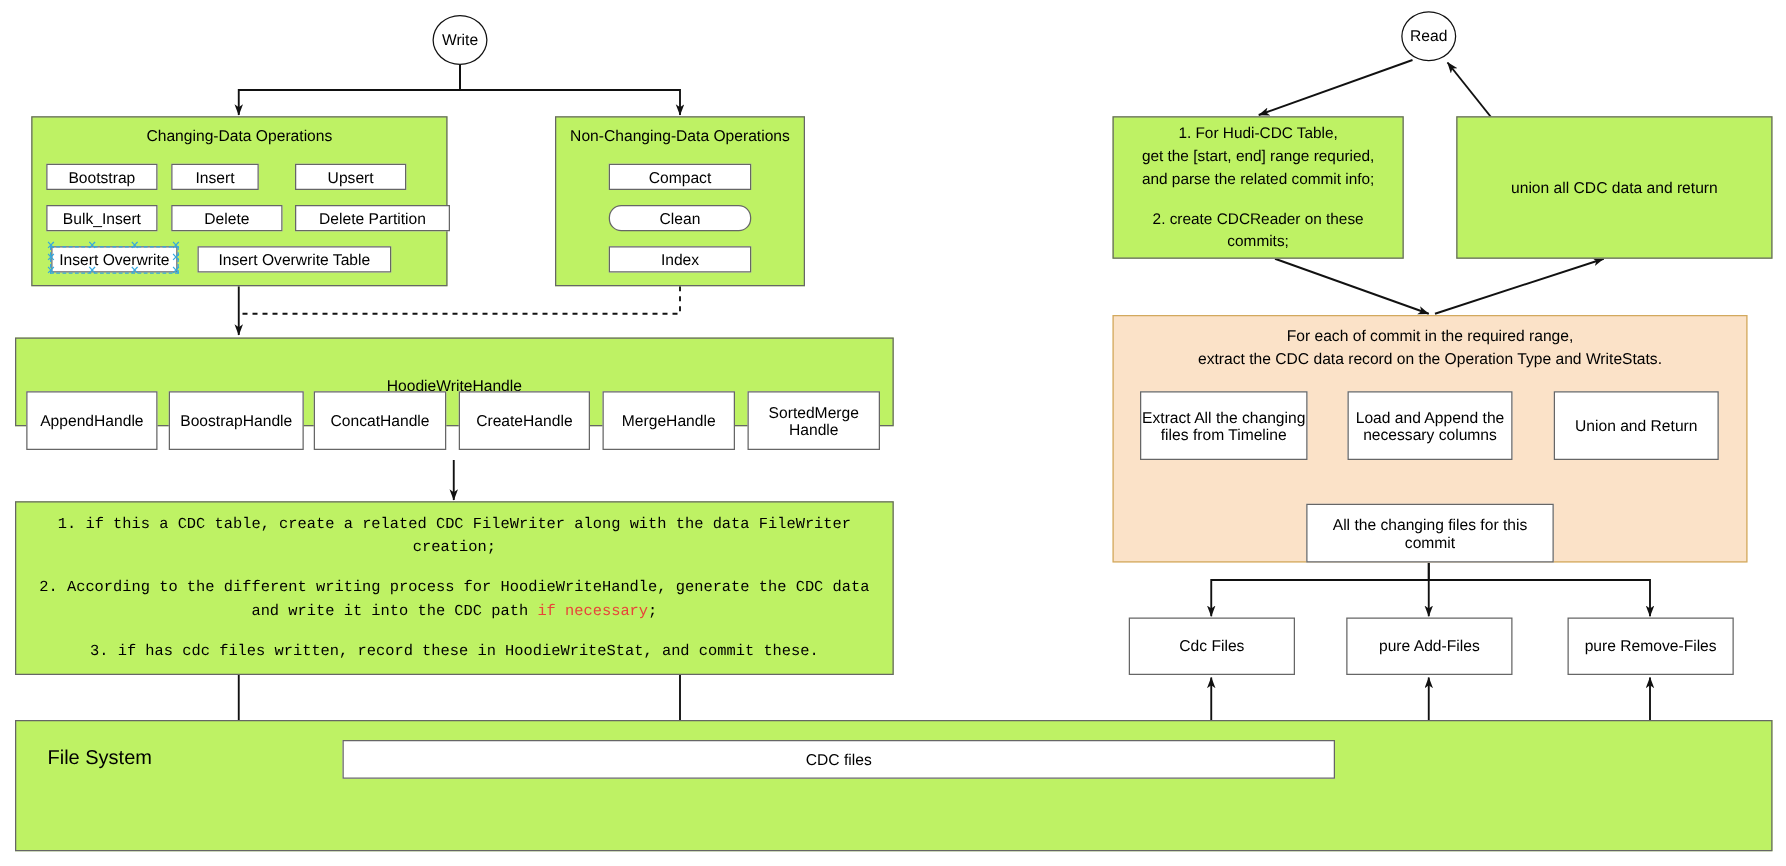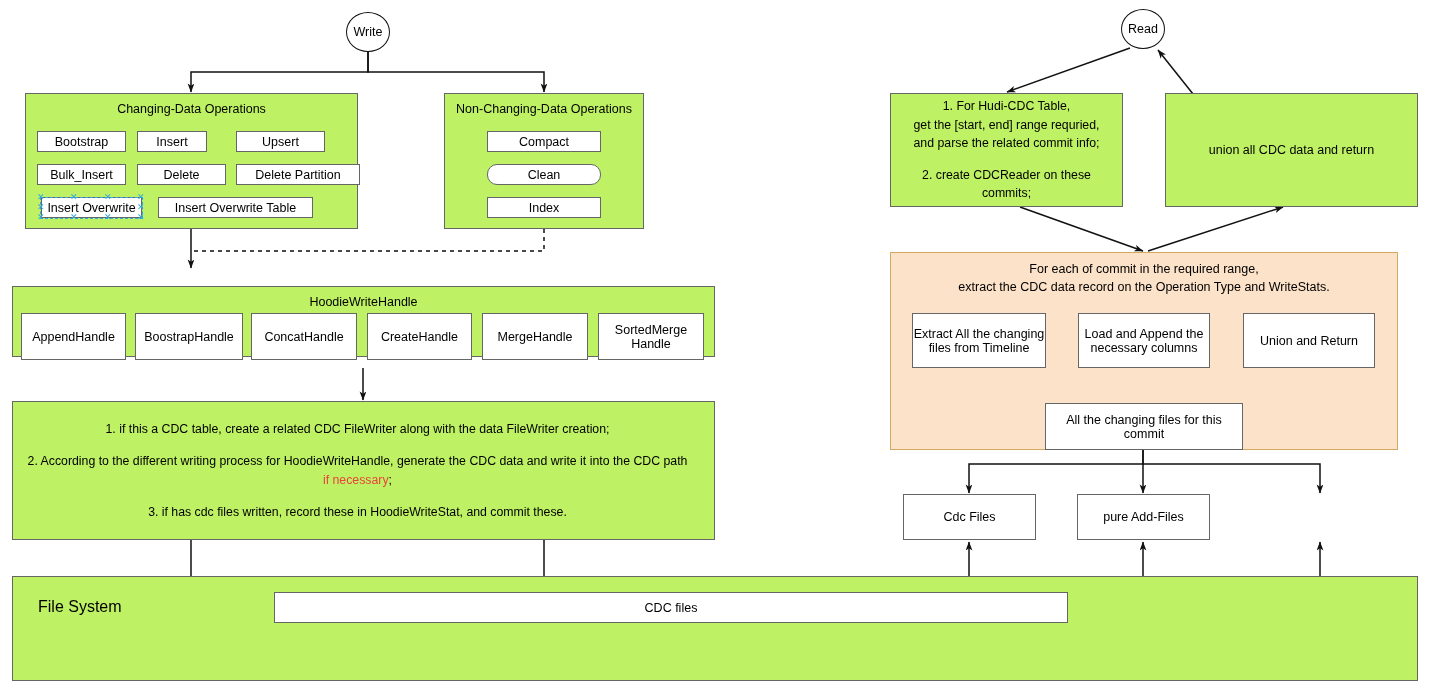--- a/index.html
+++ b/index.html
@@ -12,21 +12,21 @@
   .grp{align-items:flex-start;justify-content:center;}
   .grp>.grp-title{width:100%;text-align:center;padding-top:7px;font-size:12.5px;}
   .chip{position:absolute;box-sizing:border-box;background:#fff;border:1.4px solid #666;
         display:flex;align-items:center;justify-content:center;font-size:12.5px;text-align:center;}
   .ellipse{position:absolute;box-sizing:border-box;border:1.8px solid #111;border-radius:50%;
            background:#fff;display:flex;align-items:center;justify-content:center;font-size:12.5px;}
   .orange{background:#fbe2c8;border:1.6px solid #d2a95e;}
   .panel-head{position:absolute;left:0;right:0;top:9px;text-align:center;font-size:12.5px;line-height:1.4;}
   .fs-label{position:absolute;font-size:16px;color:#000;}
   .big-text{display:block;width:100%;padding:0 14px;font-size:12.3px;line-height:1.5;}
-  .big-text p{margin:0 12px 14px 0;}
+  .big-text p{margin:0 0 14px 0;font-family:Liberation Mono, monospace;}
   .big-text p:last-child{margin-bottom:0;}
   .red{color:#e8443a;}
   .sel-handles{position:absolute;pointer-events:none;}
   .hx{position:absolute;width:7px;height:7px;color:#33a8e0;font-size:9px;line-height:7px;
       text-align:center;font-family:"DejaVu Sans",sans-serif;}
   .sel-box{position:absolute;border:1.2px dashed #33a8e0;box-sizing:border-box;}
 </style>
 </head>
 <body>
 
@@ -130,21 +130,21 @@
   <div class="chip" style="left:487px;top:131px;width:114px;height:21px;">
     <span>Compact</span>
     </div>
   <div class="chip" style="left:487px;top:164px;width:114px;height:21px;border-radius:10px;">
     <span>Clean</span>
     </div>
   <div class="chip" style="left:487px;top:197px;width:114px;height:21px;">
     <span>Index</span>
     </div>
 
-  <div class="node grp" style="left:12px;top:286px;width:703px;height:71px;">
+  <div class="node grp" style="left:12px;top:270px;width:703px;height:71px;align-items:center;">
     <div class="grp-title">HoodieWriteHandle</div>
   </div>
   <div class="chip" style="left:21px;top:313px;width:105px;height:47px;">
     <span>AppendHandle</span>
     </div>
   <div class="chip" style="left:135px;top:313px;width:108px;height:47px;">
     <span>BoostrapHandle</span>
     </div>
   <div class="chip" style="left:251px;top:313px;width:106px;height:47px;">
     <span>ConcatHandle</span>
@@ -210,14 +210,17 @@
   <div class="chip" style="left:1045px;top:403px;width:198px;height:47px;">
     <span>All the changing files for this commit</span>
     </div>
 
   <div class="chip" style="left:903px;top:494px;width:133px;height:46px;">
     <span>Cdc Files</span>
     </div>
   <div class="chip" style="left:1077px;top:494px;width:133px;height:46px;">
     <span>pure Add-Files</span>
     </div>
+  <div class="chip" style="left:1254px;top:494px;width:133px;height:46px;">
+    <span>pure Remove-Files</span>
+    </div>
 
 </div>
 
 </body></html>

